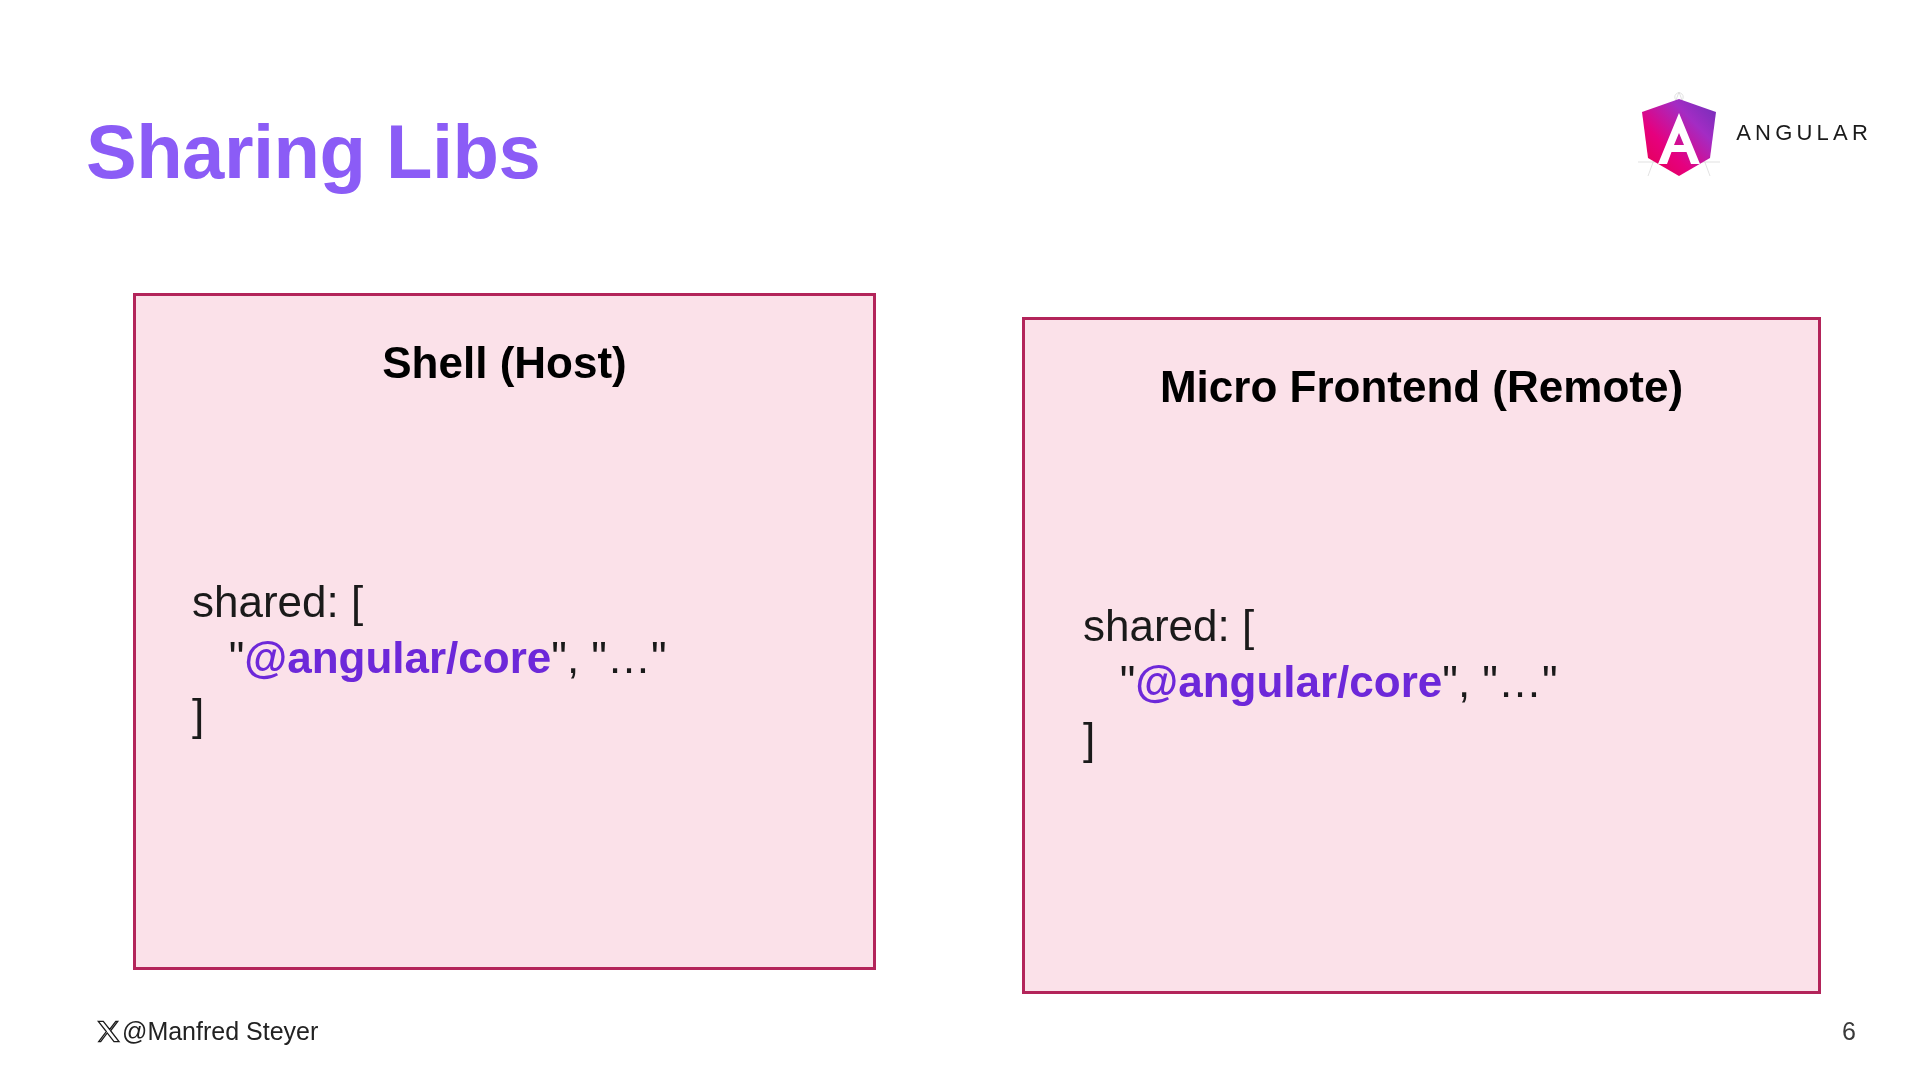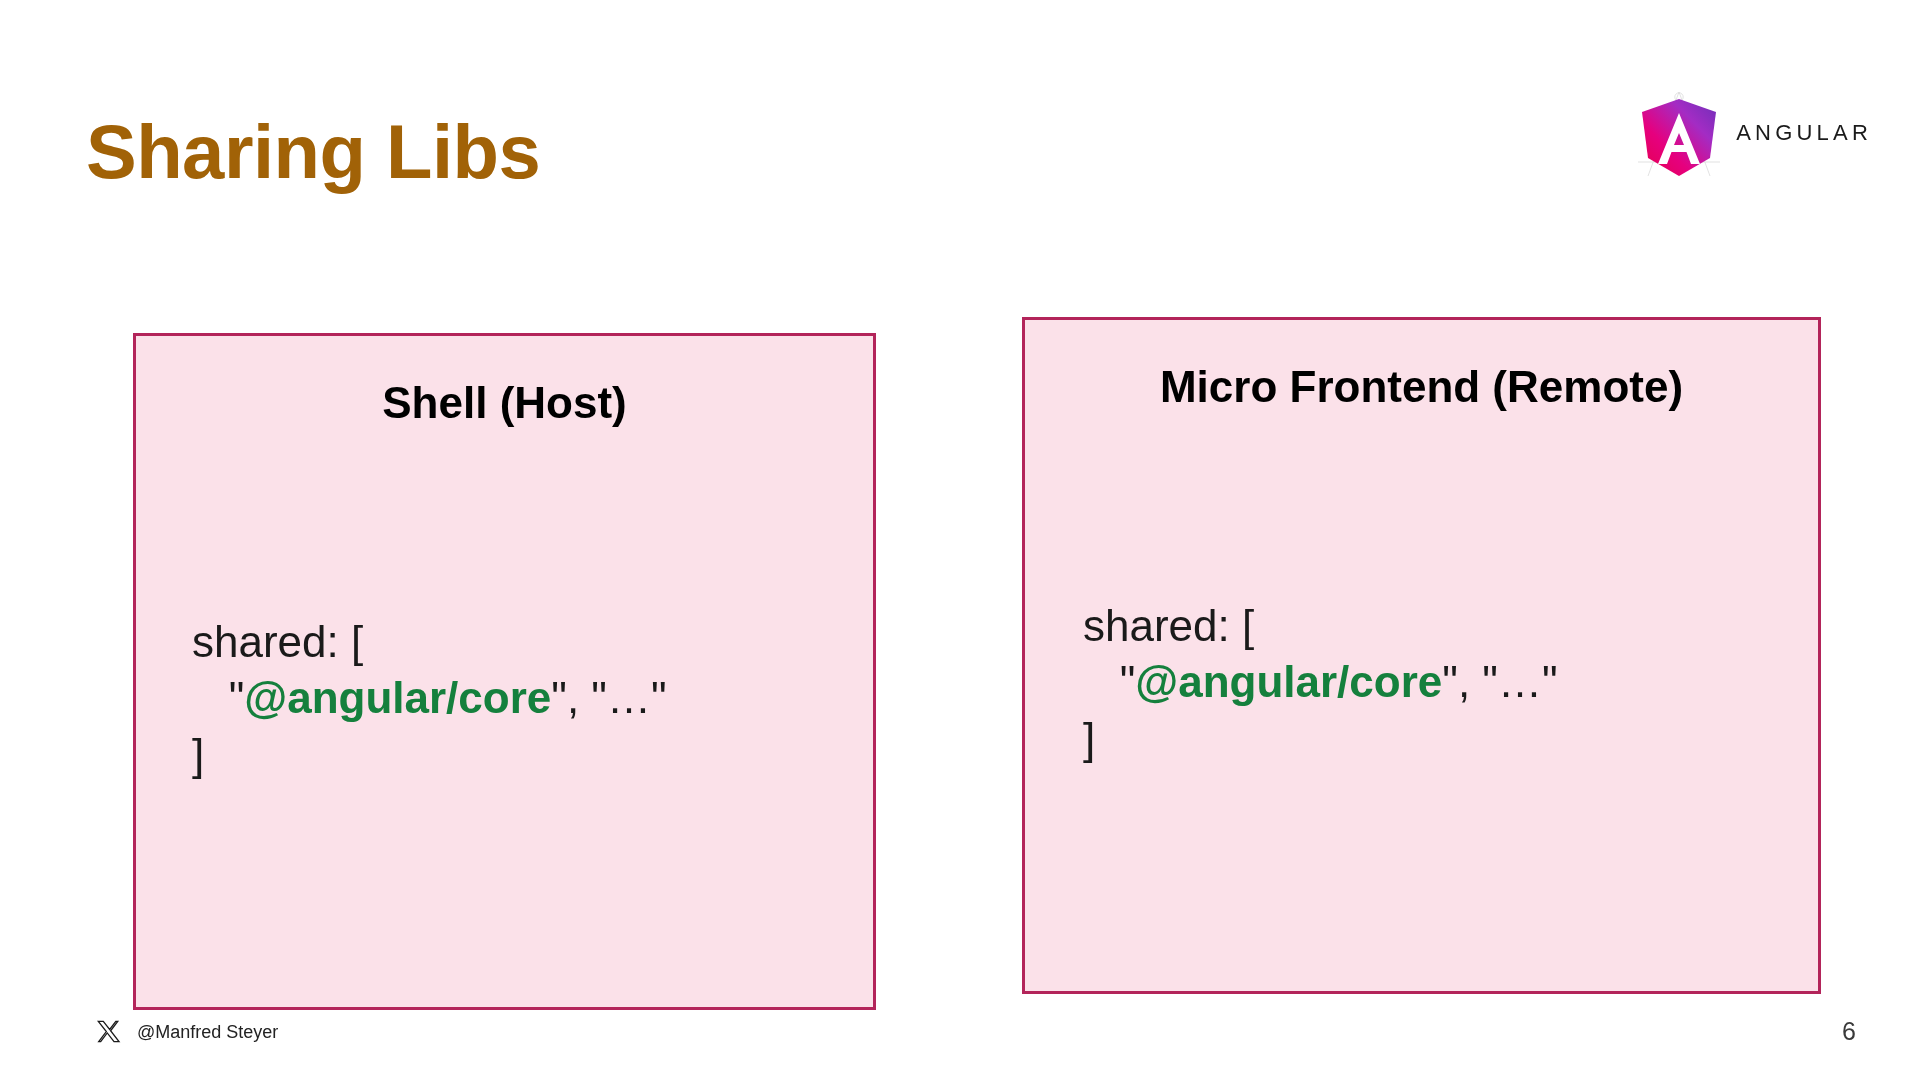--- a/index.html
+++ b/index.html
@@ -24,21 +24,21 @@
   }
 
   
   .slide-title {
     position: absolute;
     left: 86px;
     top: 112px;
     font-size: 76px;
     font-weight: 700;
     letter-spacing: -0.5px;
-    color: #a16207;
+    color: #8b5cf6;
     line-height: 1.05;
     white-space: nowrap;
   }
 
   
   .logo {
     position: absolute;
     right: 48px;
     top: 88px;
     display: flex;
@@ -75,21 +75,21 @@
 
   
   .panel {
     position: absolute;
     top: 293px;
     height: 677px;
     background: #fbe1e9;
     border: 3px solid #b3245a;
     box-sizing: border-box;
   }
-  .panel-left  { left: 133px; width: 743px; margin-top: 40px; }
+  .panel-left  { left: 133px; width: 743px; }
   .panel-right { left: 1022px; width: 799px; margin-top: 24px; }
 
   .panel-heading {
     position: absolute;
     top: 41px;
     left: 0;
     right: 0;
     text-align: center;
     font-size: 44px;
     font-weight: 700;
@@ -105,33 +105,33 @@
     right: 20px;
     font-size: 44px;
     font-weight: 400;
     color: #1a1a1a;
     line-height: 1.28;
     white-space: pre;
   }
   .panel-right .panel-code { left: 58px; }
 
   .tok-pkg {
-    color: #15803d;
+    color: #6d28d9;
     font-weight: 700;
   }
 
   
   .footer-handle {
     position: absolute;
     left: 96px;
     bottom: 36px;
     display: flex;
     align-items: center;
-    gap: 16px;
-    font-size: 18px;
+    gap: 1px;
+    font-size: 25px;
     color: #222222;
     line-height: 1;
   }
   .x-icon {
     width: 25px;
     height: 25px;
     display: block;
     flex: 0 0 auto;
   }
   .page-number {

